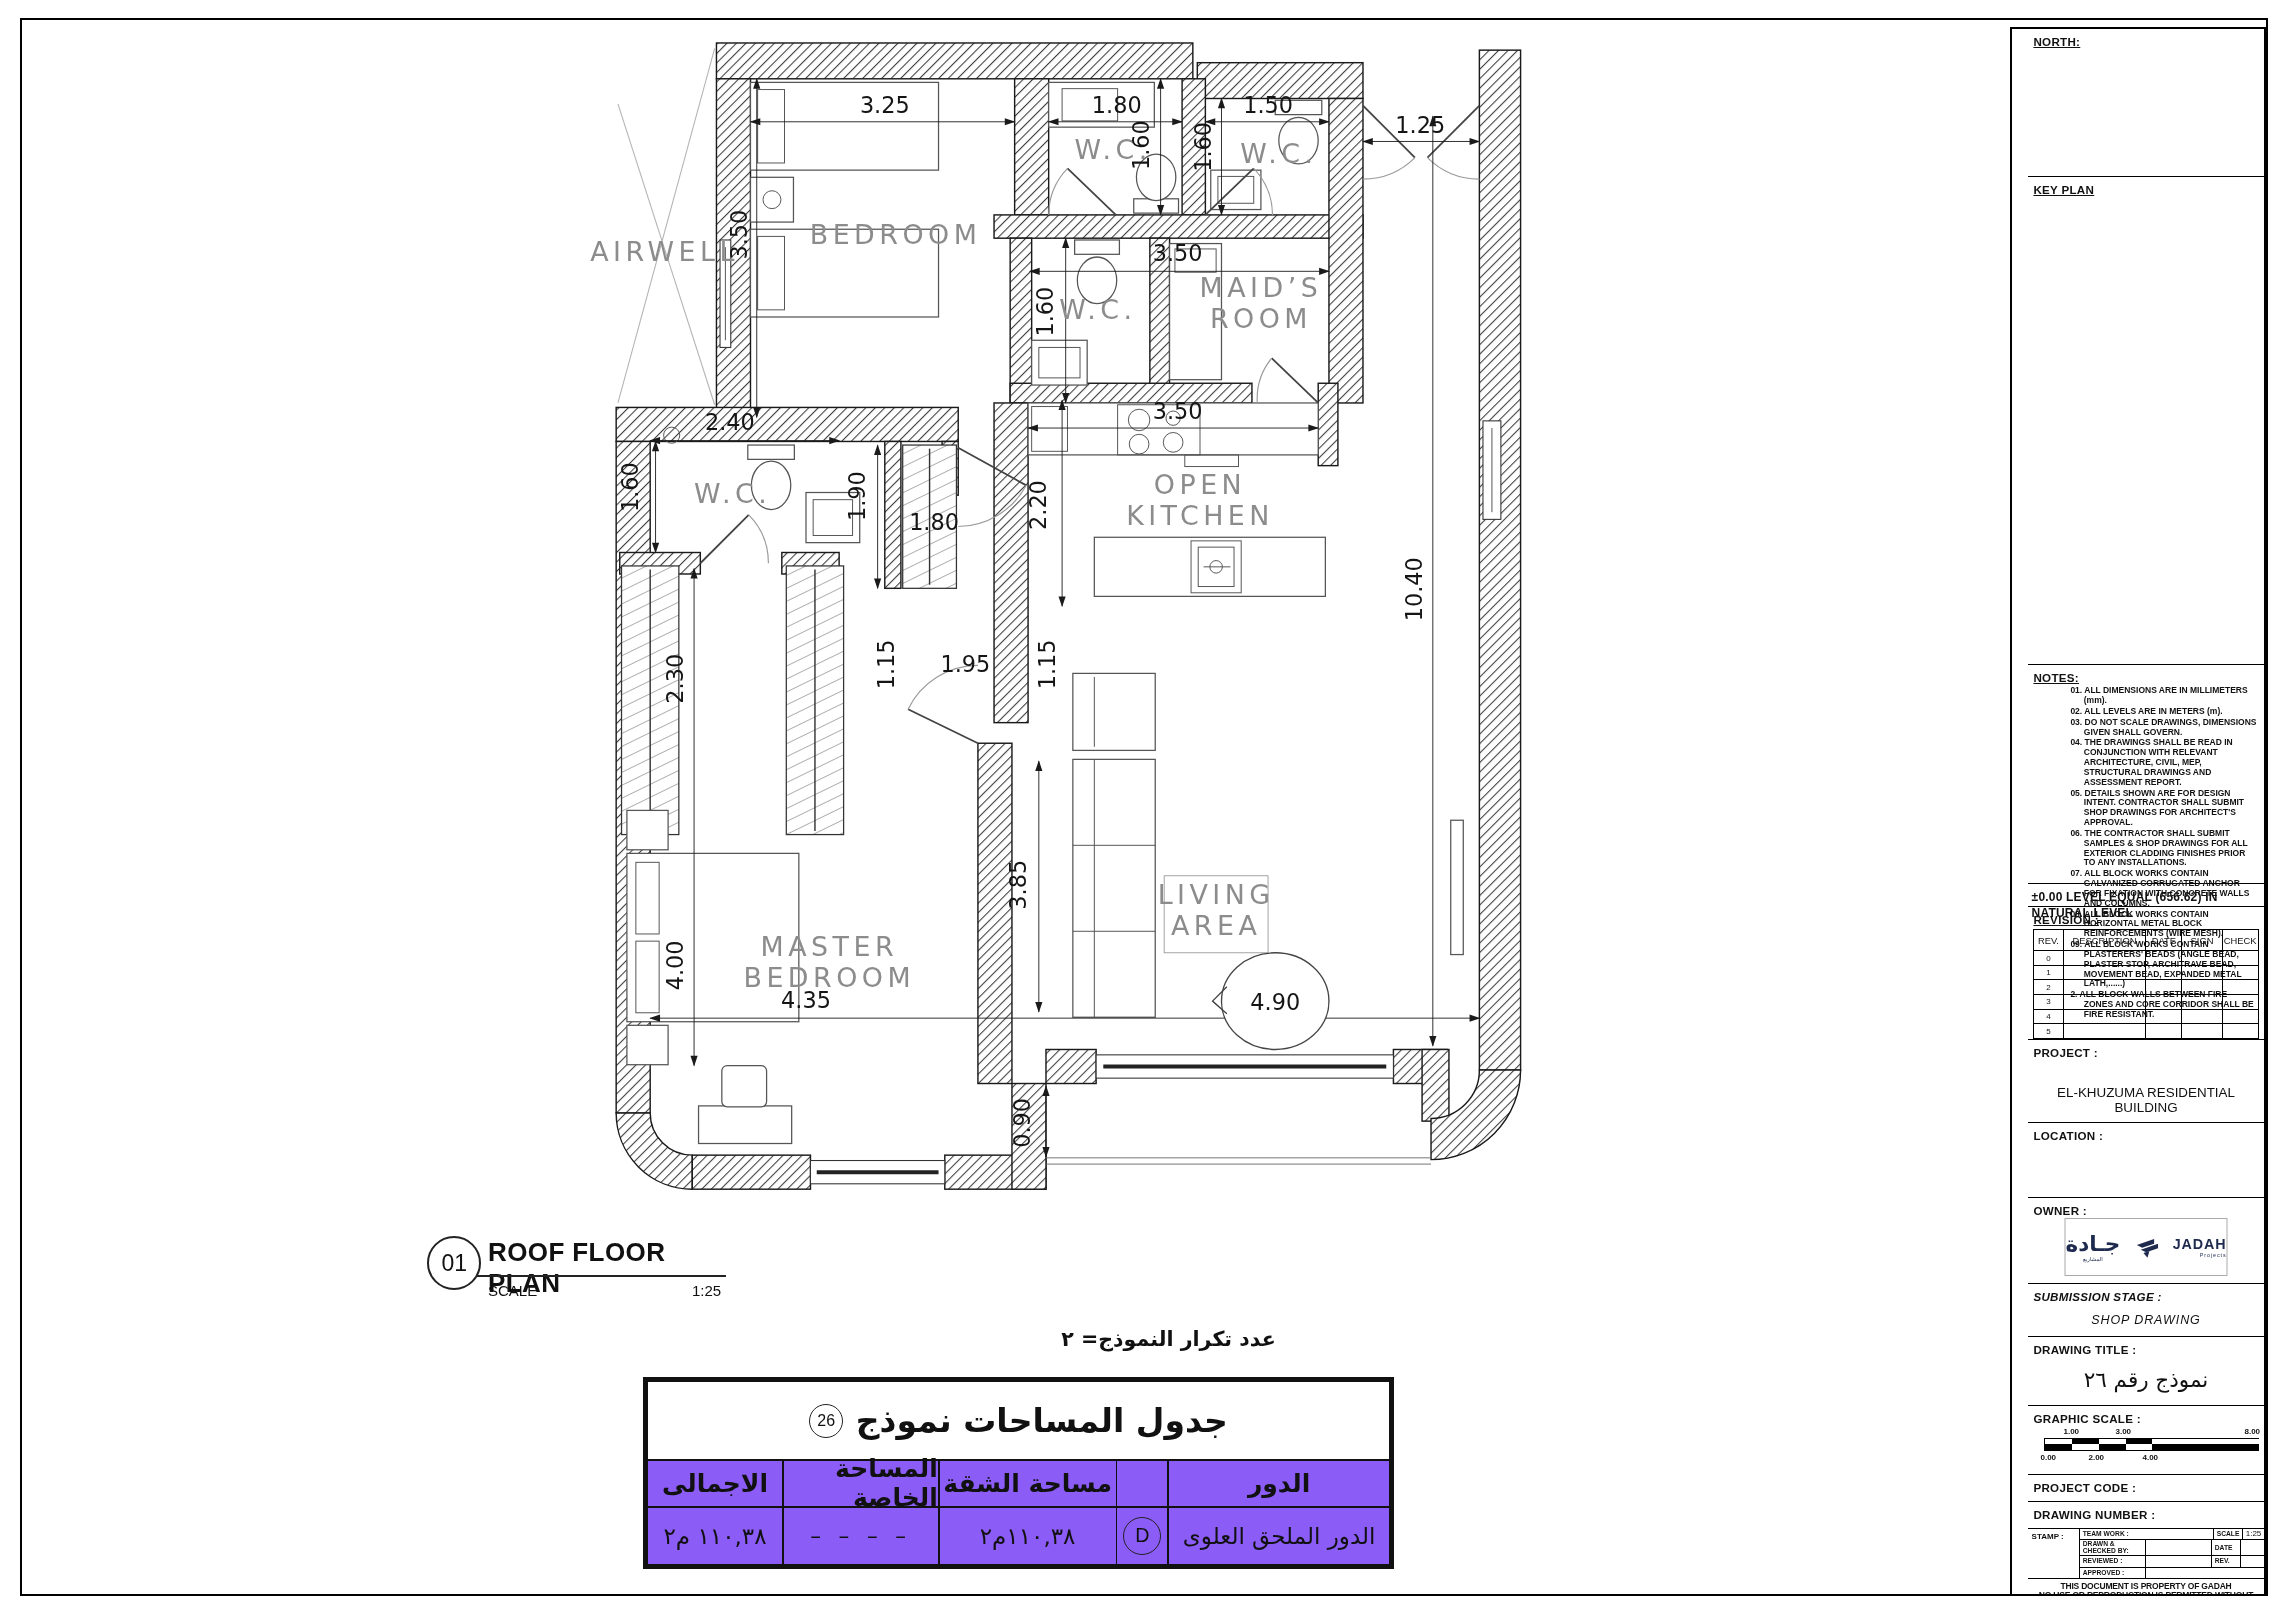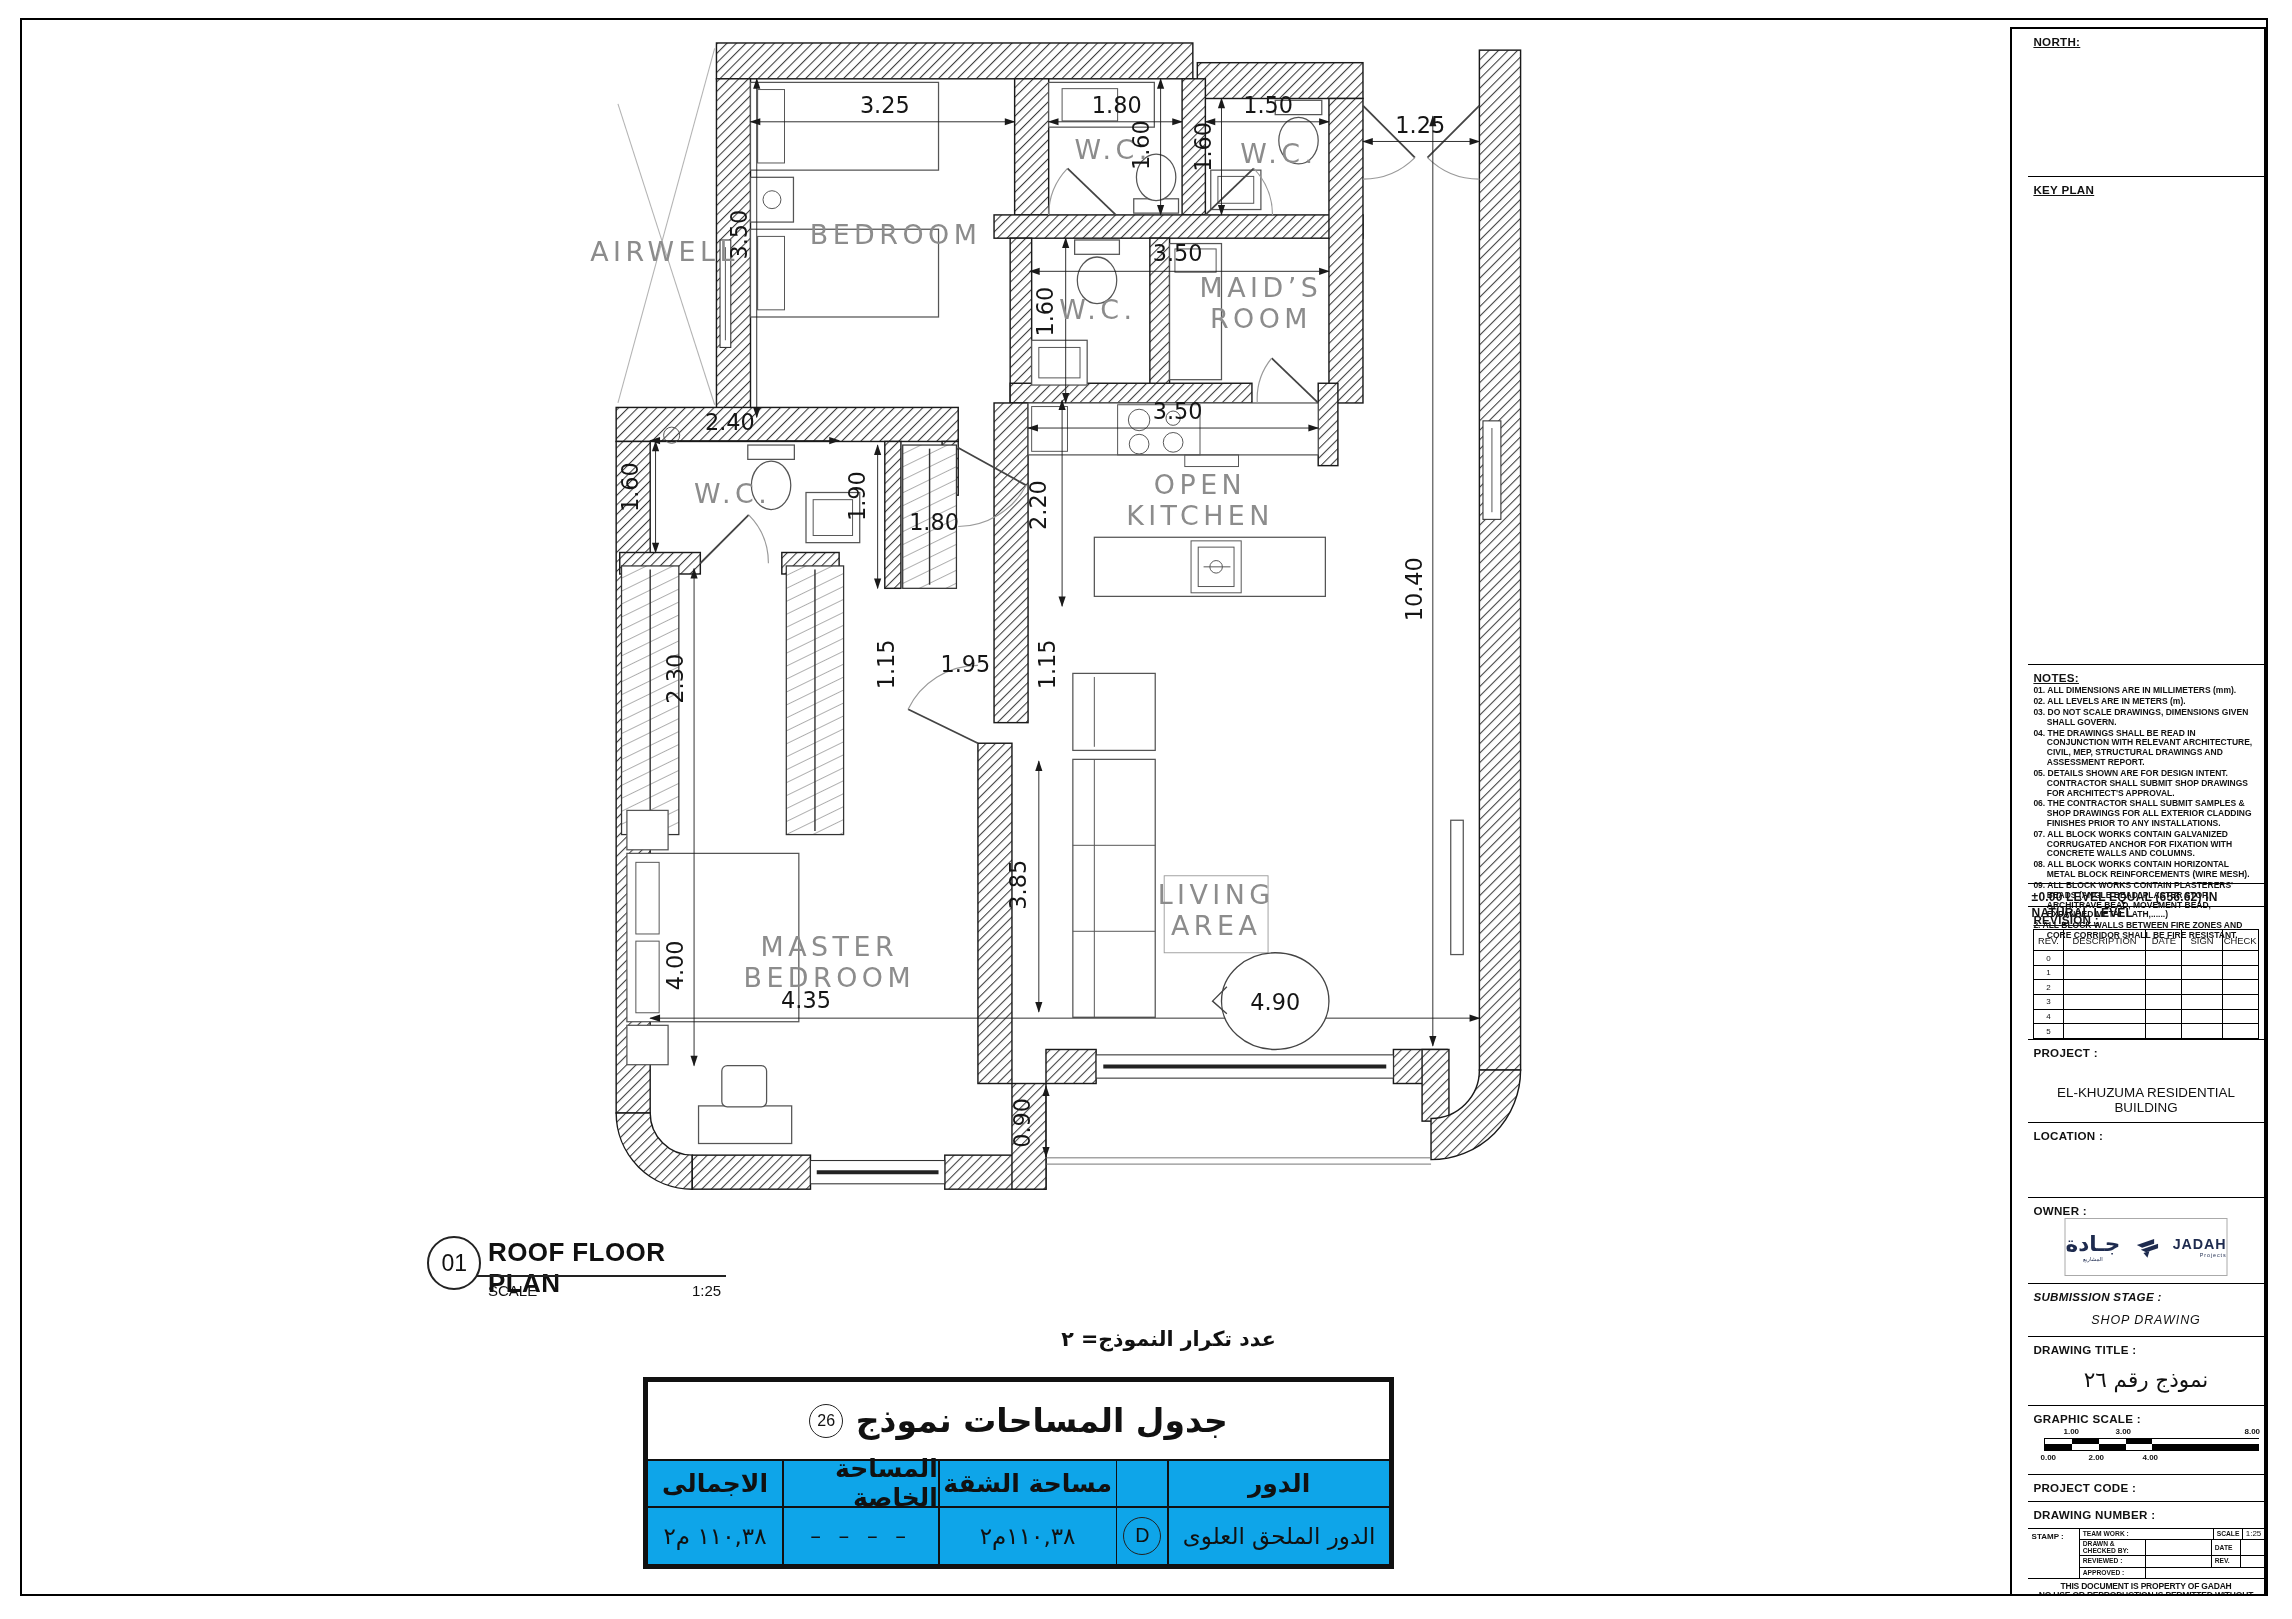--- a/index.html
+++ b/index.html
@@ -37,39 +37,39 @@
        font-family:"DejaVu Sans",sans-serif;font-size:20.6px;font-weight:bold;direction:rtl;}
   .area-table{position:absolute;left:643px;top:1377px;width:751px;border:5.4px solid #111;
        box-sizing:border-box;background:#111;display:grid;
        grid-template-columns:134px 154px 176px 50px 1fr;gap:1.8px;direction:ltr;}
   .at-title{grid-column:1 / 6;background:#fff;height:77px;display:flex;align-items:center;
        justify-content:center;gap:12.5px;direction:rtl;
        font-family:"DejaVu Sans",sans-serif;font-size:33px;font-weight:bold;}
   .badge26{width:32px;height:32px;border:1.8px solid #222;border-radius:50%;font-size:16px;
        font-weight:normal;display:flex;align-items:center;justify-content:center;
        font-family:"Liberation Sans",sans-serif;}
-  .at-cell{background:#0ea5e9;display:flex;align-items:center;justify-content:center;
+  .at-cell{background:#8b5cf6;display:flex;align-items:center;justify-content:center;
        font-family:"DejaVu Sans",sans-serif;direction:rtl;}
   .at-head{height:45px;font-size:25px;font-weight:bold;}
   .at-data{height:56px;font-size:23px;}
   .badgeD{width:36px;height:36px;border:1.3px solid #222;border-radius:50%;font-size:19.7px;
        display:flex;align-items:center;justify-content:center;
        font-family:"Liberation Sans",sans-serif;}
   .dashes{letter-spacing:5.4px;font-size:21.5px;}
   
   .tblock{position:absolute;left:2010px;top:27px;width:256px;height:1569px;border:2.2px solid #000;
        box-sizing:border-box;background:#fff;display:flex;flex-direction:column;overflow:hidden;padding-left:16px;}
   .sec{border-bottom:1.8px solid #000;box-sizing:border-box;padding:3.6px 5.4px;position:relative;flex-shrink:0;}
   .sec:last-child{border-bottom:none;}
   .sec-label{font-size:11.6px;font-weight:bold;letter-spacing:0.3px;}
   .u{text-decoration:underline;}
   .sec-north{height:148px;} .sec-keyplan{height:488px;}
   .sec-notes{height:219px;}
   .notes-list{margin-top:1.8px;font-size:8.5px;font-weight:bold;line-height:1.16;}
-  .note{padding-left:13.4px;text-indent:-13.4px;margin-bottom:0.9px;}
+  .note{padding-left:13.4px;text-indent:-13.4px;margin-bottom:0.9px;margin-left:37px;}
   .sec-level{height:23px;padding:3.6px 3.6px;}
   .level-text{font-size:12px;font-weight:bold;letter-spacing:0.2px;}
   .sec-rev{height:133px;}
   .rev-table{width:100%;border-collapse:collapse;margin-top:2.7px;}
   .rev-table th{border:1.3px solid #000;font-size:9.4px;font-weight:normal;height:18px;}
   .rev-table td{border:1.3px solid #000;font-size:8px;height:11.6px;text-align:center;}
   .sec-project{height:83px;} .sec-location{height:75px;} .sec-owner{height:86px;}
   .center-val{position:absolute;left:0;right:0;text-align:center;}
   .project-val{top:45px;font-size:13.4px;}
   .logo-box{position:absolute;left:50%;top:19.7px;transform:translateX(-50%);width:161px;height:56px;

